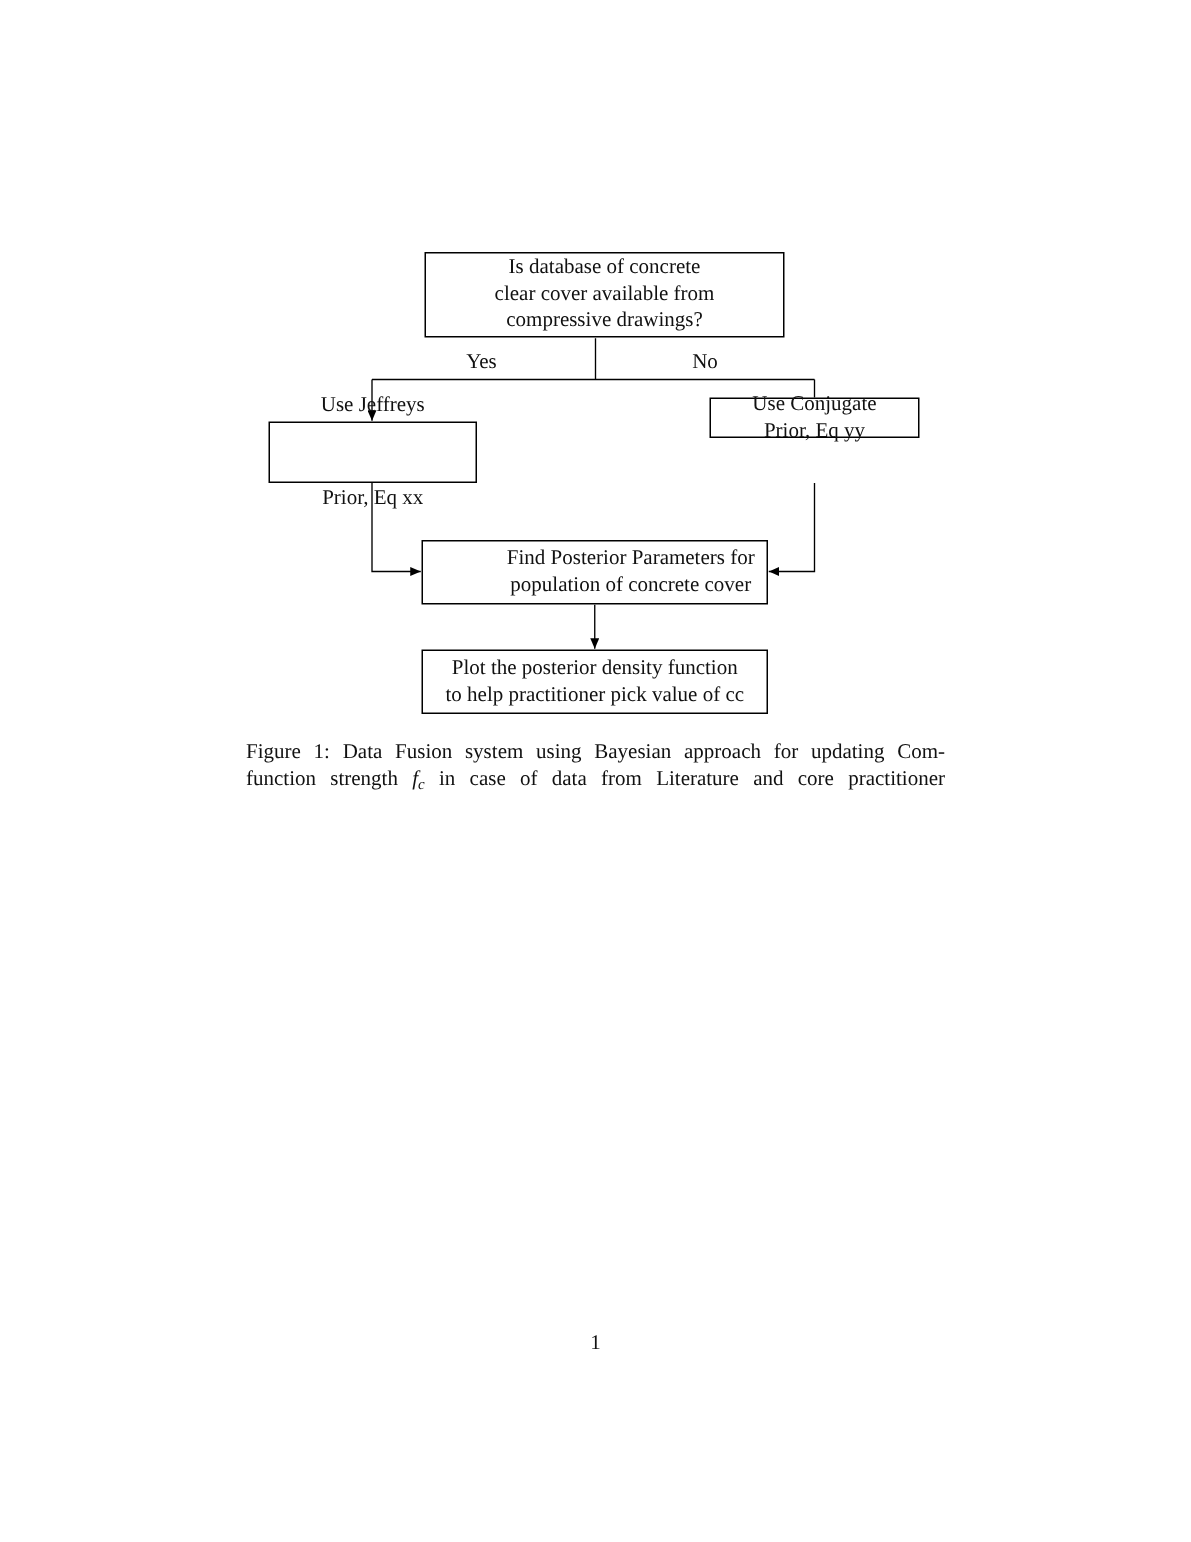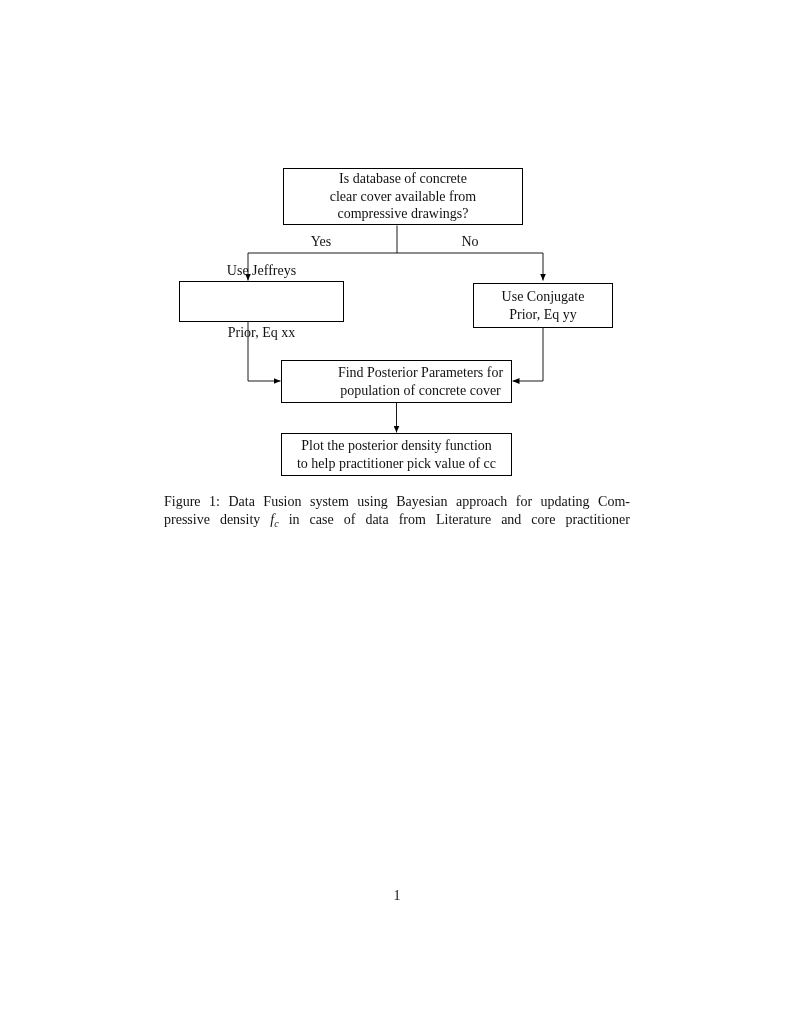--- a/index.html
+++ b/index.html
@@ -31,22 +31,22 @@
     display: flex;
     flex-direction: column;
     align-items: center;
     justify-content: center;
     text-align: center;
     font-size: 14px;
     line-height: 17.5px;
     color: var(--text);
   }
   .box-top    { left: 283px; top: 168px; width: 240px; height: 57px; }
-  .box-left   { left: 179px; top: 281px; width: 165px; height: 41px; gap: 44px; }
-  .box-right  { left: 473px; top: 283px; width: 140px; height: 45px; }
+  .box-left   { left: 179px; top: 281px; width: 139px; height: 41px; gap: 44px; }
+  .box-right  { left: 473px; top: 265px; width: 140px; height: 27px; }
   .box-mid    { left: 281px; top: 360px; width: 231px; height: 43px; padding-left: 48px; }
   .box-bottom { left: 281px; top: 433px; width: 231px; height: 43px; }
   .branch-label {
     position: absolute;
     top: 234px;
     transform: translateX(-50%);
     font-size: 14px;
     line-height: 16px;
     color: var(--text);
   }
@@ -128,18 +128,18 @@
     <span>population of concrete cover</span>
   </div>
 
   <div class="fbox box-bottom">
     <span>Plot the posterior density function</span>
     <span>to help practitioner pick value of cc</span>
   </div>
 
   <div class="caption">
     <div class="cap-line-just">Figure 1: Data Fusion system using Bayesian approach for updating Com-</div>
-    <div class="cap-line-just"><span>pressive density </span><i>f</i><sub>c</sub><span> in case of data from Literature and core practitioner</span></div>
+    <div class="cap-line-just"><span>function strength </span><i>f</i><sub>c</sub><span> in case of data from Literature and core practitioner</span></div>
   </div>
 
   <div class="page-number">1</div>
 
 </div>
 
 </body></html>

